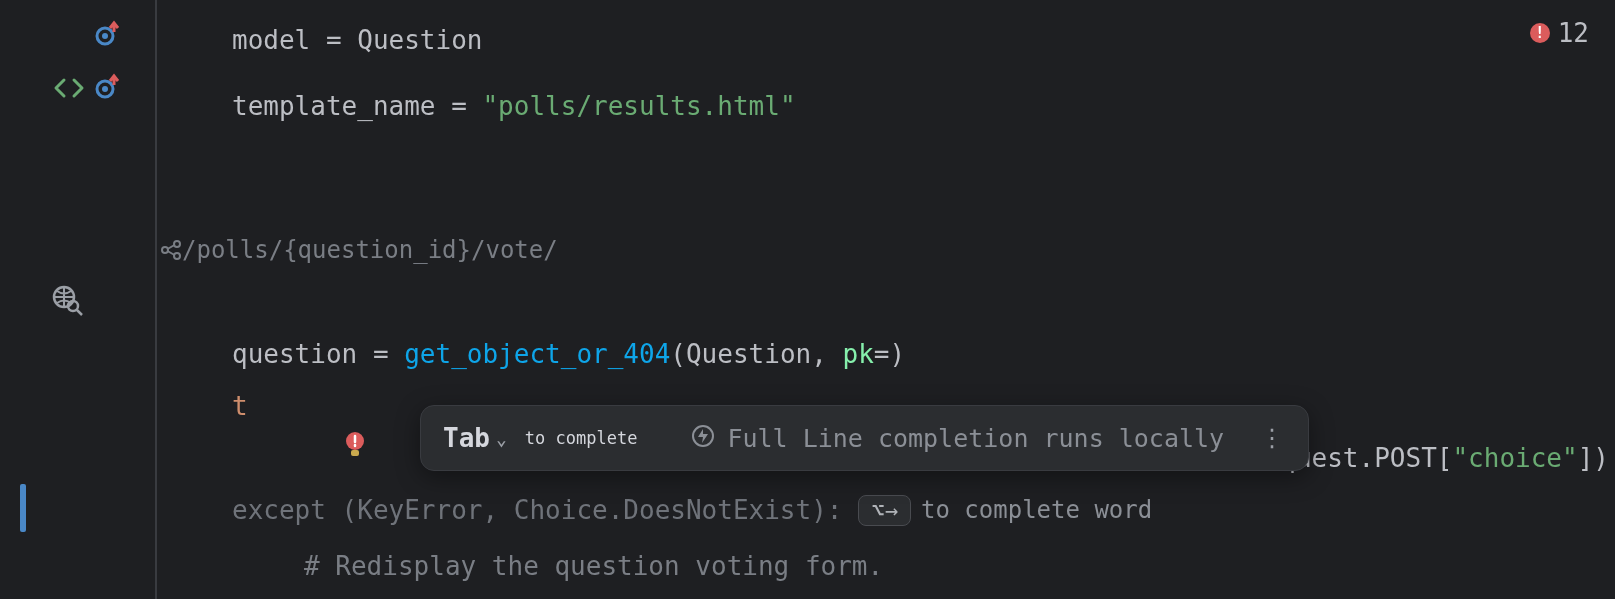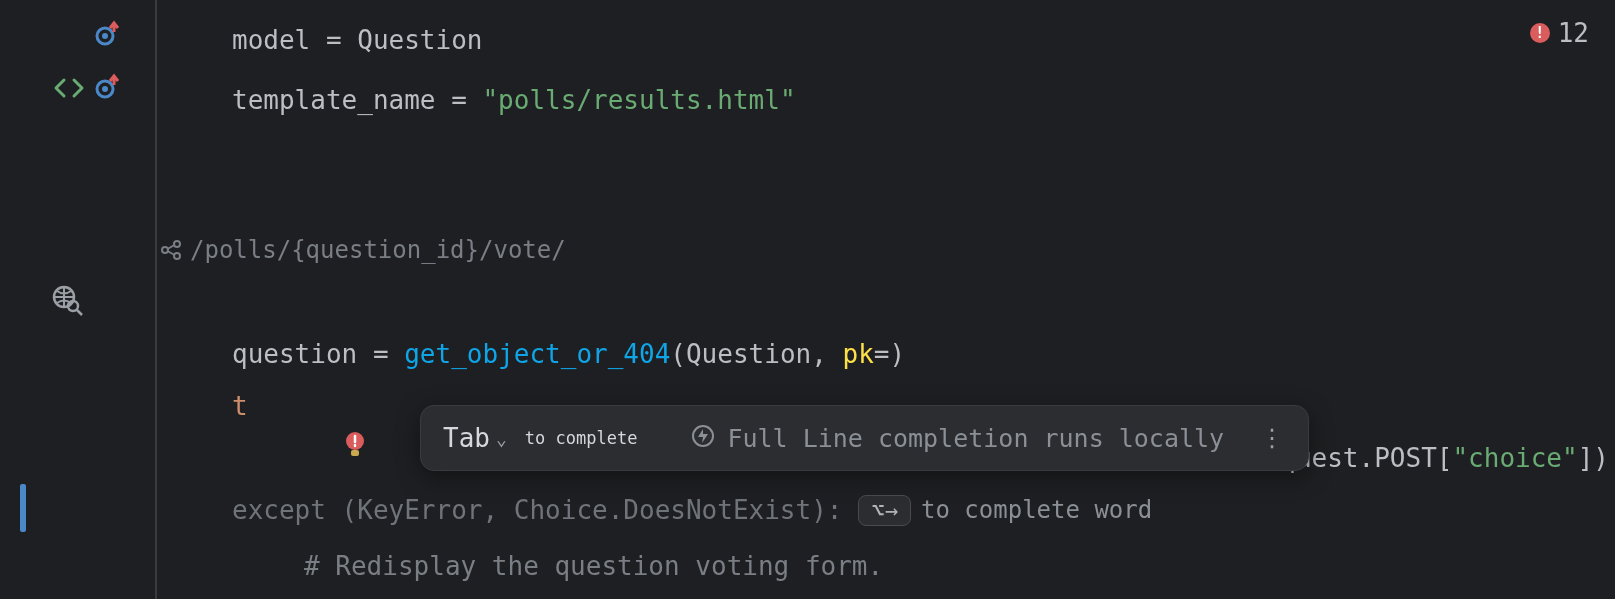--- a/index.html
+++ b/index.html
@@ -12,48 +12,48 @@
   .g-icon svg{display:block}
   .g-id1{top:20px;left:92px}
   .g-id2{top:73px;left:52px}
   .g-id3{top:73px;left:92px}
   .g-id4{top:283px;left:50px}
   .bulb{top:430px;left:182px}
   
   .editor{flex:1;position:relative;padding-top:34px;font-weight:500}
   .line{position:absolute;left:0;right:0;height:52px;display:flex;align-items:center;white-space:pre}
   .l0{top:14px}
-  .l1{top:74px}
+  .l1{top:80px}
   .l4{top:224px}
   .l5{top:276px}
   .l6{top:328px}
   .l7{top:380px}
   .l7b{top:432px}
   .l8{top:484px}
   .l9{top:540px}
   .caret-line{position:absolute;top:484px;left:-140px;width:6px;height:48px;background:#4a88c7;border-radius:2px}
   .ind1{display:inline-block;width:72px}
   .ind2{display:inline-block;width:144px}
   .c-var{color:#bcbec4}
   .c-fn{color:#0ea5e9}
   .c-cls{color:#bcbec4}
   .c-str{color:#6aab73}
   .c-def{color:#cf8e6d}
   .c-funcname{color:#56a8f5}
   .c-param{color:#bcbec4}
-  .c-kwarg{color:#fde047}
+  .c-kwarg{color:#86efac}
   .c-cmt{color:#7a7e85}
   .c-ghost{color:#6f737a}
   .c-t{color:#cf8e6d}
-  .route{color:#7a7e85;font-size:24px;display:flex;align-items:center;gap:8px}
+  .route{color:#7a7e85;font-size:24px;display:flex;align-items:center;gap:0}
   .usage{color:#6f737a;font-size:23px;margin-left:20px}
   .tail{color:#bcbec4}
   
   .popup{position:absolute;top:405px;left:260px;height:66px;background:#2b2d30;border:1px solid#393b40;border-radius:14px;display:flex;align-items:center;padding:0 22px;gap:18px;box-shadow:0 6px 24px rgba(0,0,0,.4);z-index:5}
-  .popup .tab{color:#d5d7dd;font-size:26px;font-weight:400;display:flex;align-items:center;gap:6px}
+  .popup .tab{color:#d5d7dd;font-size:26px;font-weight:700;display:flex;align-items:center;gap:6px}
   .popup .chev{color:#9b9fa6;font-size:18px}
   .popup .toc{color:#d5d7dd;font-size:17px}
   .popup .sep{width:18px}
   .popup .info{color:#8b8f96;font-size:25px;display:flex;align-items:flex-start;gap:12px}
   .popup .dots{color:#9b9fa6;font-size:24px;margin-left:18px;letter-spacing:2px}
   
   .errbadge{position:absolute;top:18px;right:26px;display:flex;align-items:center;gap:8px;color:#bcbec4;font-size:26px}
   .errdot{width:20px;height:20px;border-radius:50%;background:#db5c5c;display:flex;align-items:center;justify-content:center;color:#fff;font-size:15px;font-weight:700}
   
   .keycap{display:inline-flex;align-items:center;justify-content:center;border:1px solid #494b50;border-radius:8px;padding:2px 12px;color:#b0b3b8;font-size:22px;background:#2b2d30;margin:0 10px 0 16px}

